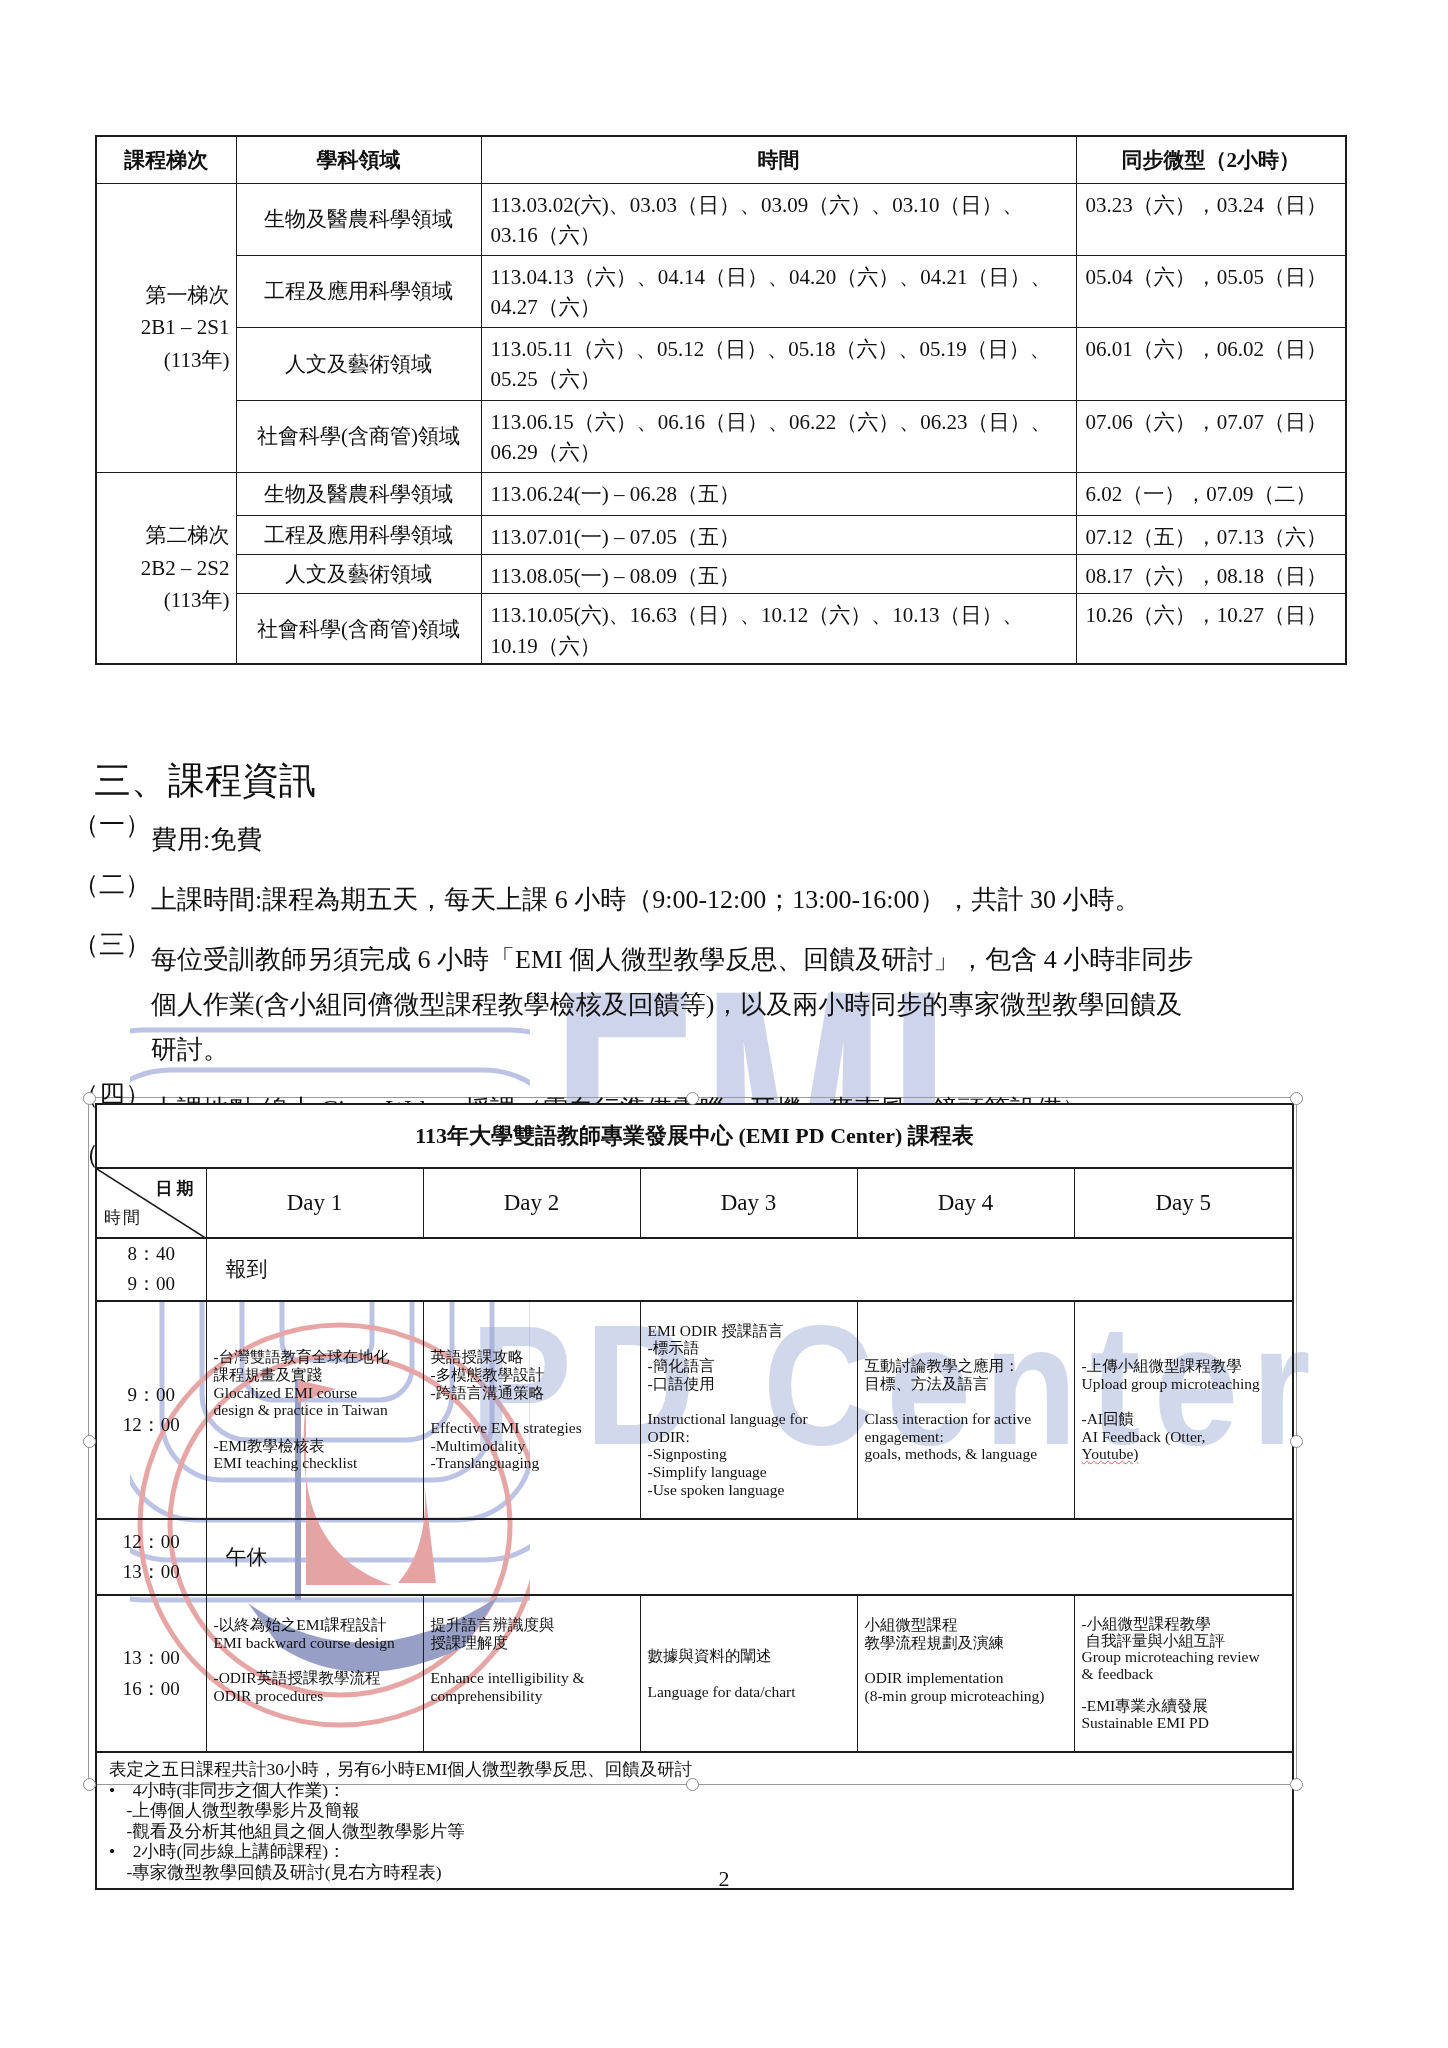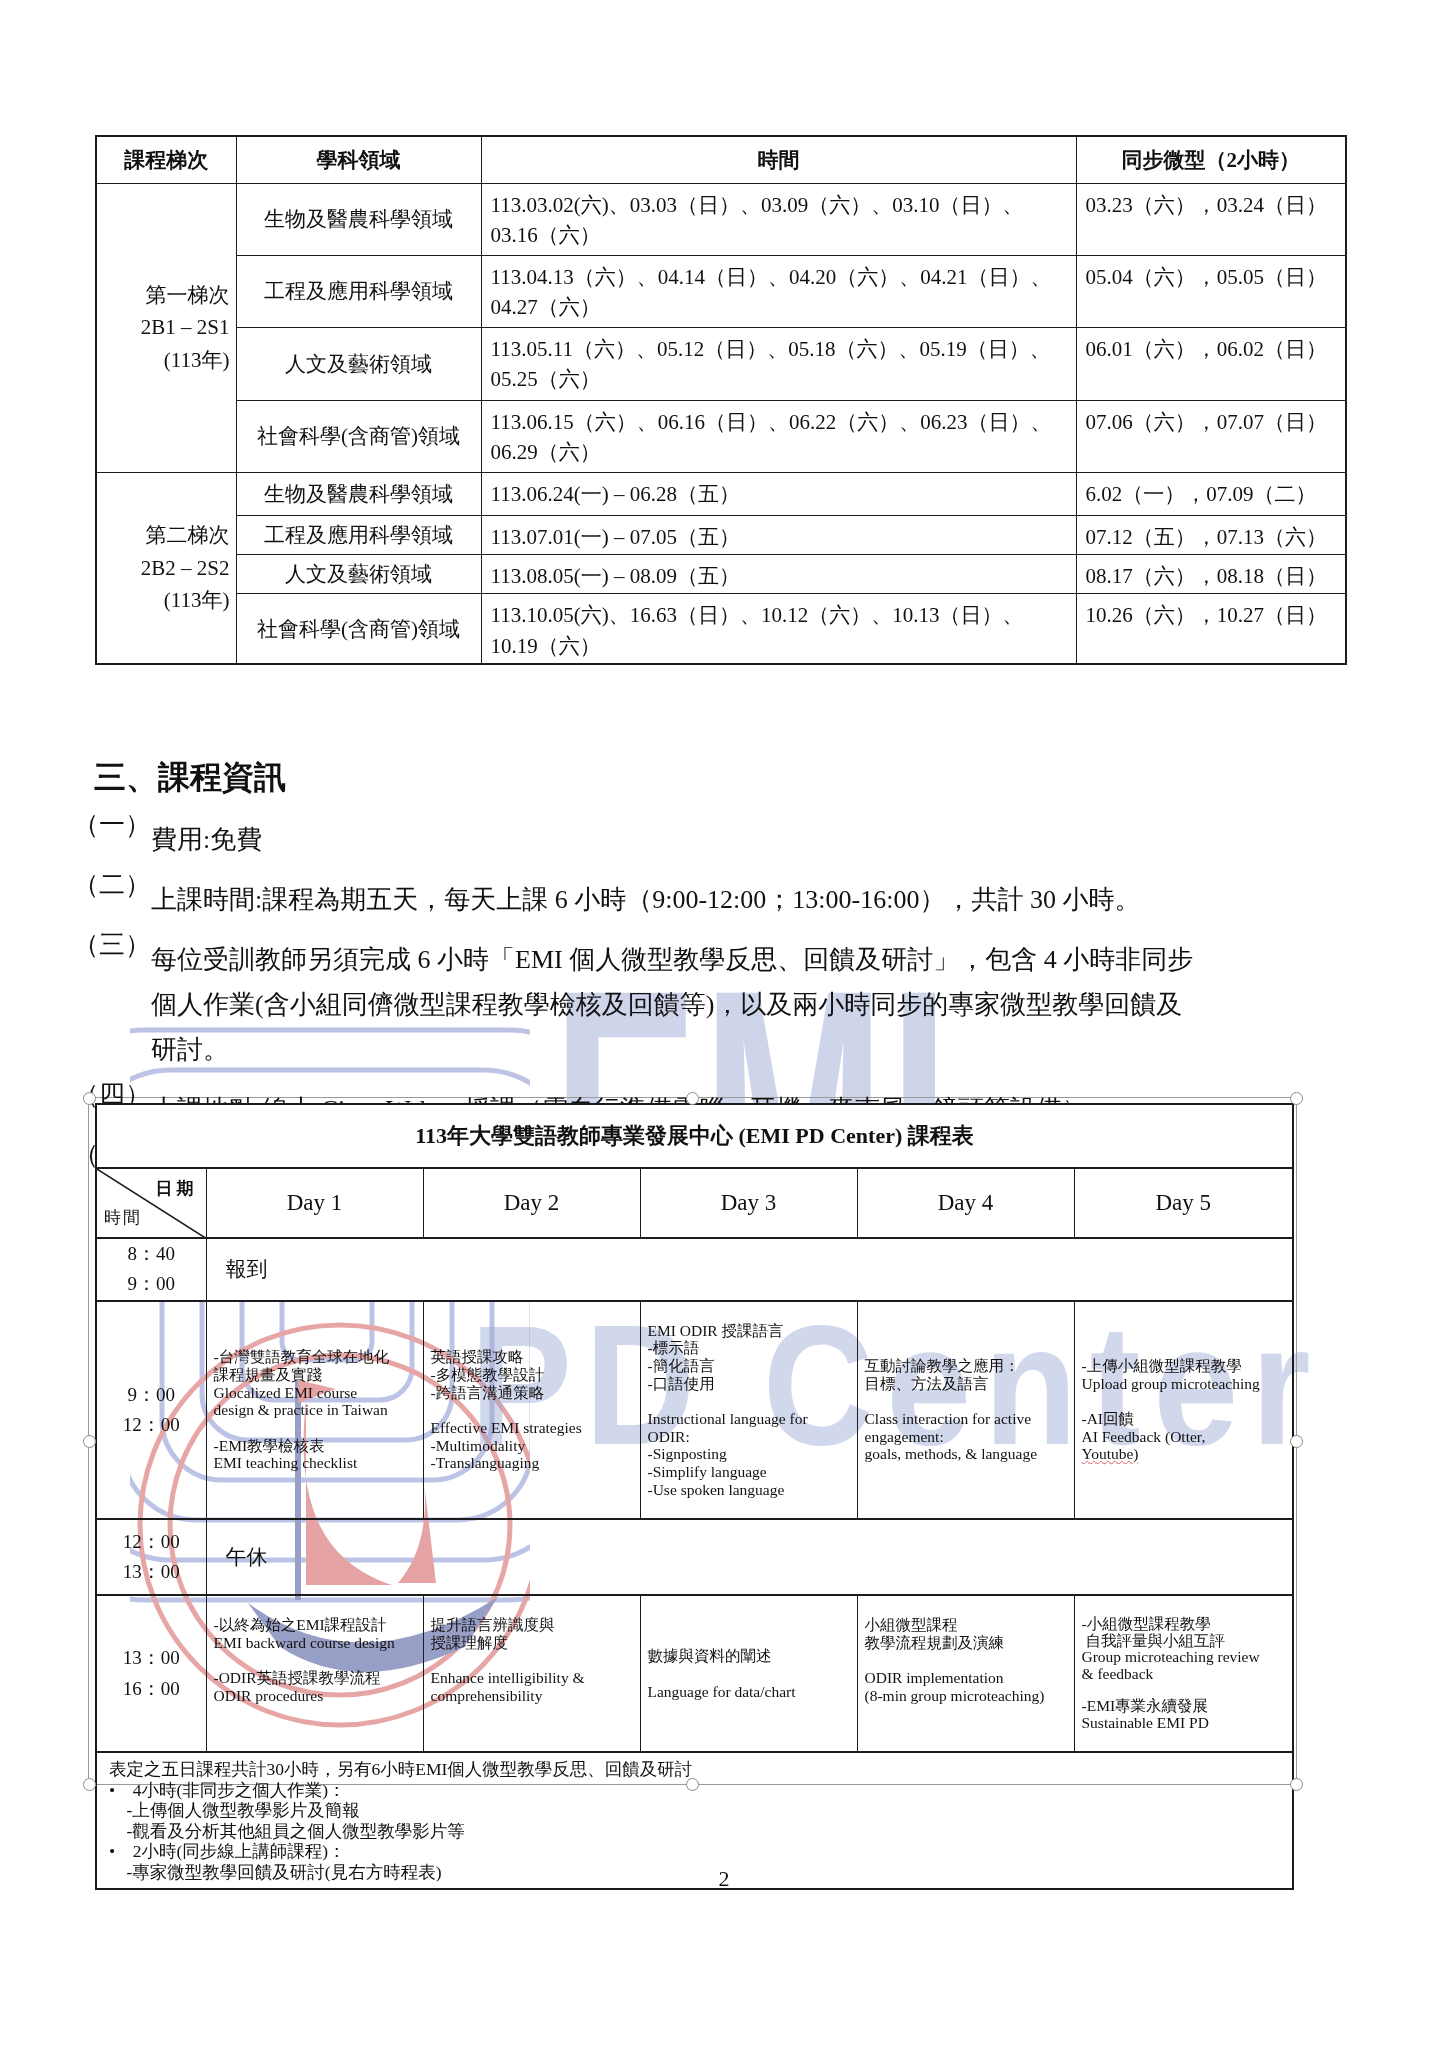--- a/index.html
+++ b/index.html
@@ -10,21 +10,21 @@
   .wm-logo{position:absolute;left:130px;top:985px;opacity:.5;}
   .wm-emi{position:absolute;left:552px;top:930px;font-family:"Liberation Sans","DejaVu Sans",sans-serif;
           font-weight:bold;font-size:400px;line-height:1;letter-spacing:6px;
           color:rgba(148,162,210,.46);transform:scaleX(.55);transform-origin:top left;white-space:nowrap;}
   .wm-pd{position:absolute;left:470px;top:1300px;font-family:"Liberation Sans","DejaVu Sans",sans-serif;
          font-weight:bold;font-size:170px;line-height:1;letter-spacing:14px;
          color:rgba(148,162,210,.42);transform:scaleX(.9);transform-origin:top left;white-space:nowrap;}
   
   .abs{position:absolute;z-index:2;}
   .h4head{left:73px;top:86px;font-size:27px;}
-  .sec{left:94px;top:756px;font-size:32px;font-weight:bold;}
+  .sec{left:94px;top:756px;font-size:37px;font-weight:normal;}
   .items{left:73px;top:802px;width:1340px;font-size:26px;}
   .item{display:flex;align-items:flex-start;line-height:45px;}
   .item .mk{flex:0 0 62px;}
   .item .tx{flex:1;white-space:pre-wrap;margin-top:15px;}
   .pagenum{left:0;right:0;top:1866px;text-align:center;font-size:22px;}
   
   table{border-collapse:collapse;table-layout:fixed;}
   .t1{position:absolute;left:95px;top:135px;z-index:2;border:2px solid #1c1c1c;font-size:21px;}
   .t1 td{border:1px solid #1c1c1c;padding:2px 6px;vertical-align:middle;}
   .t1 .hd{text-align:center;font-weight:bold;}

